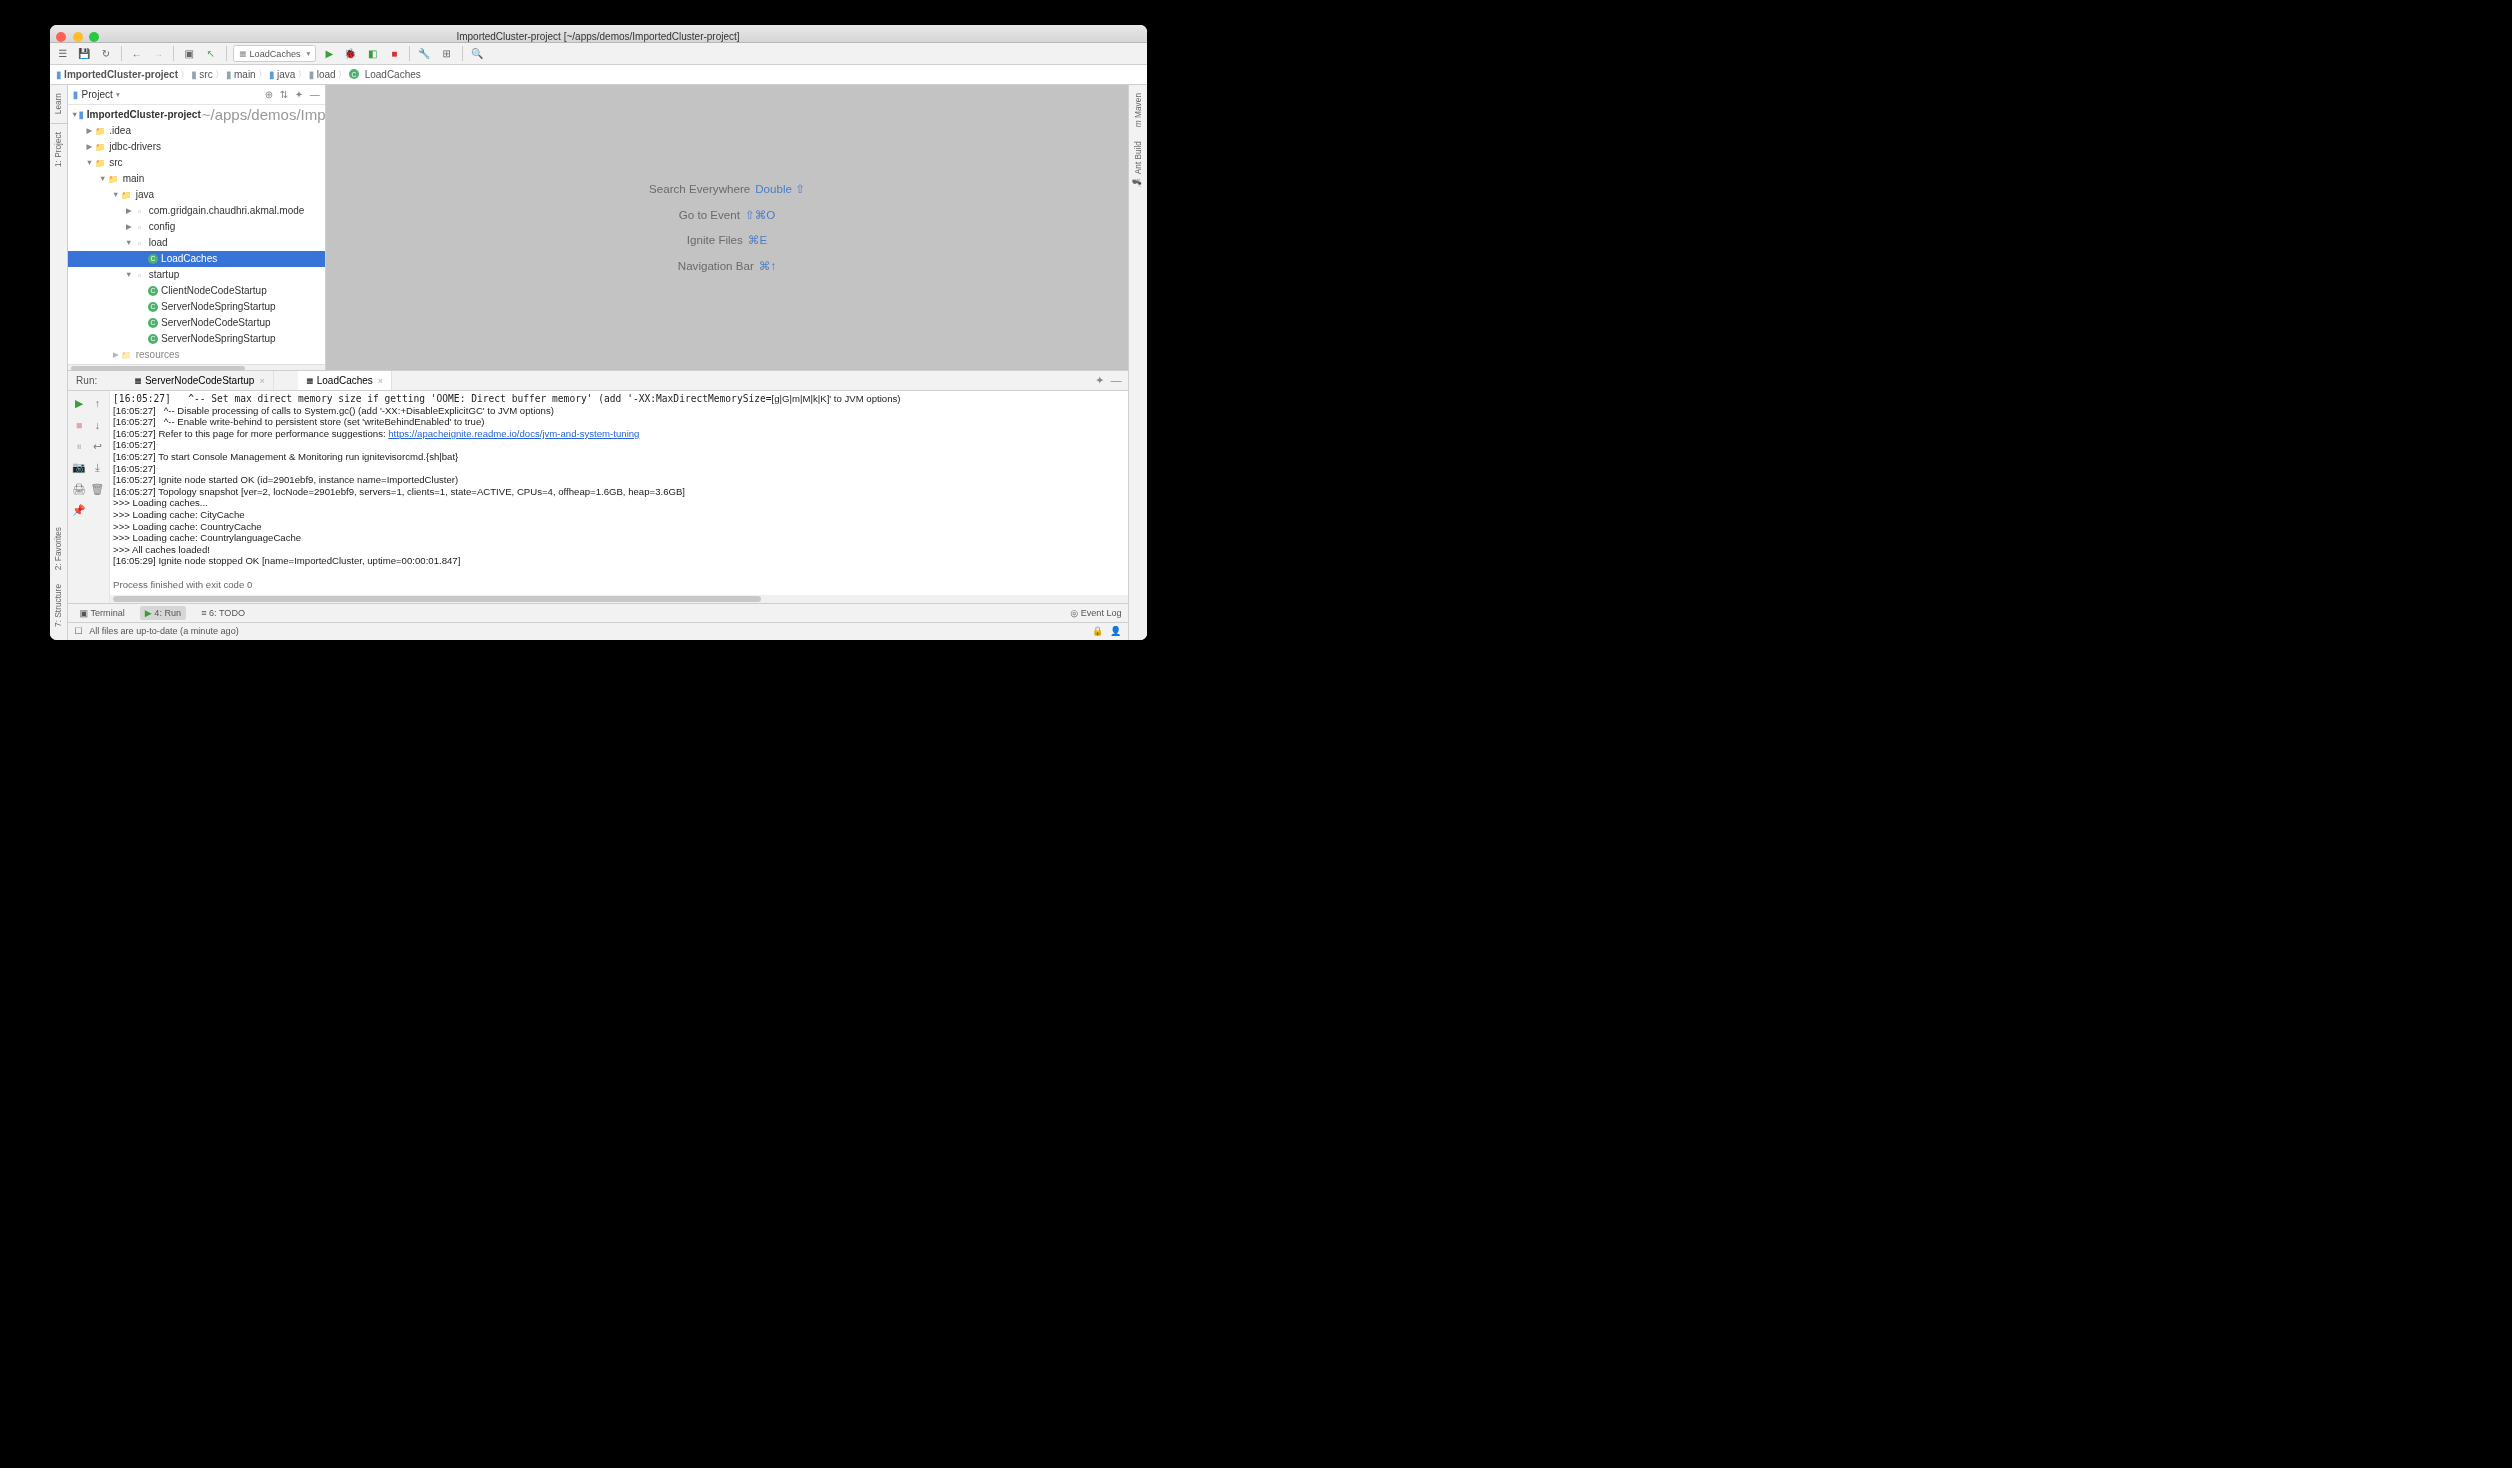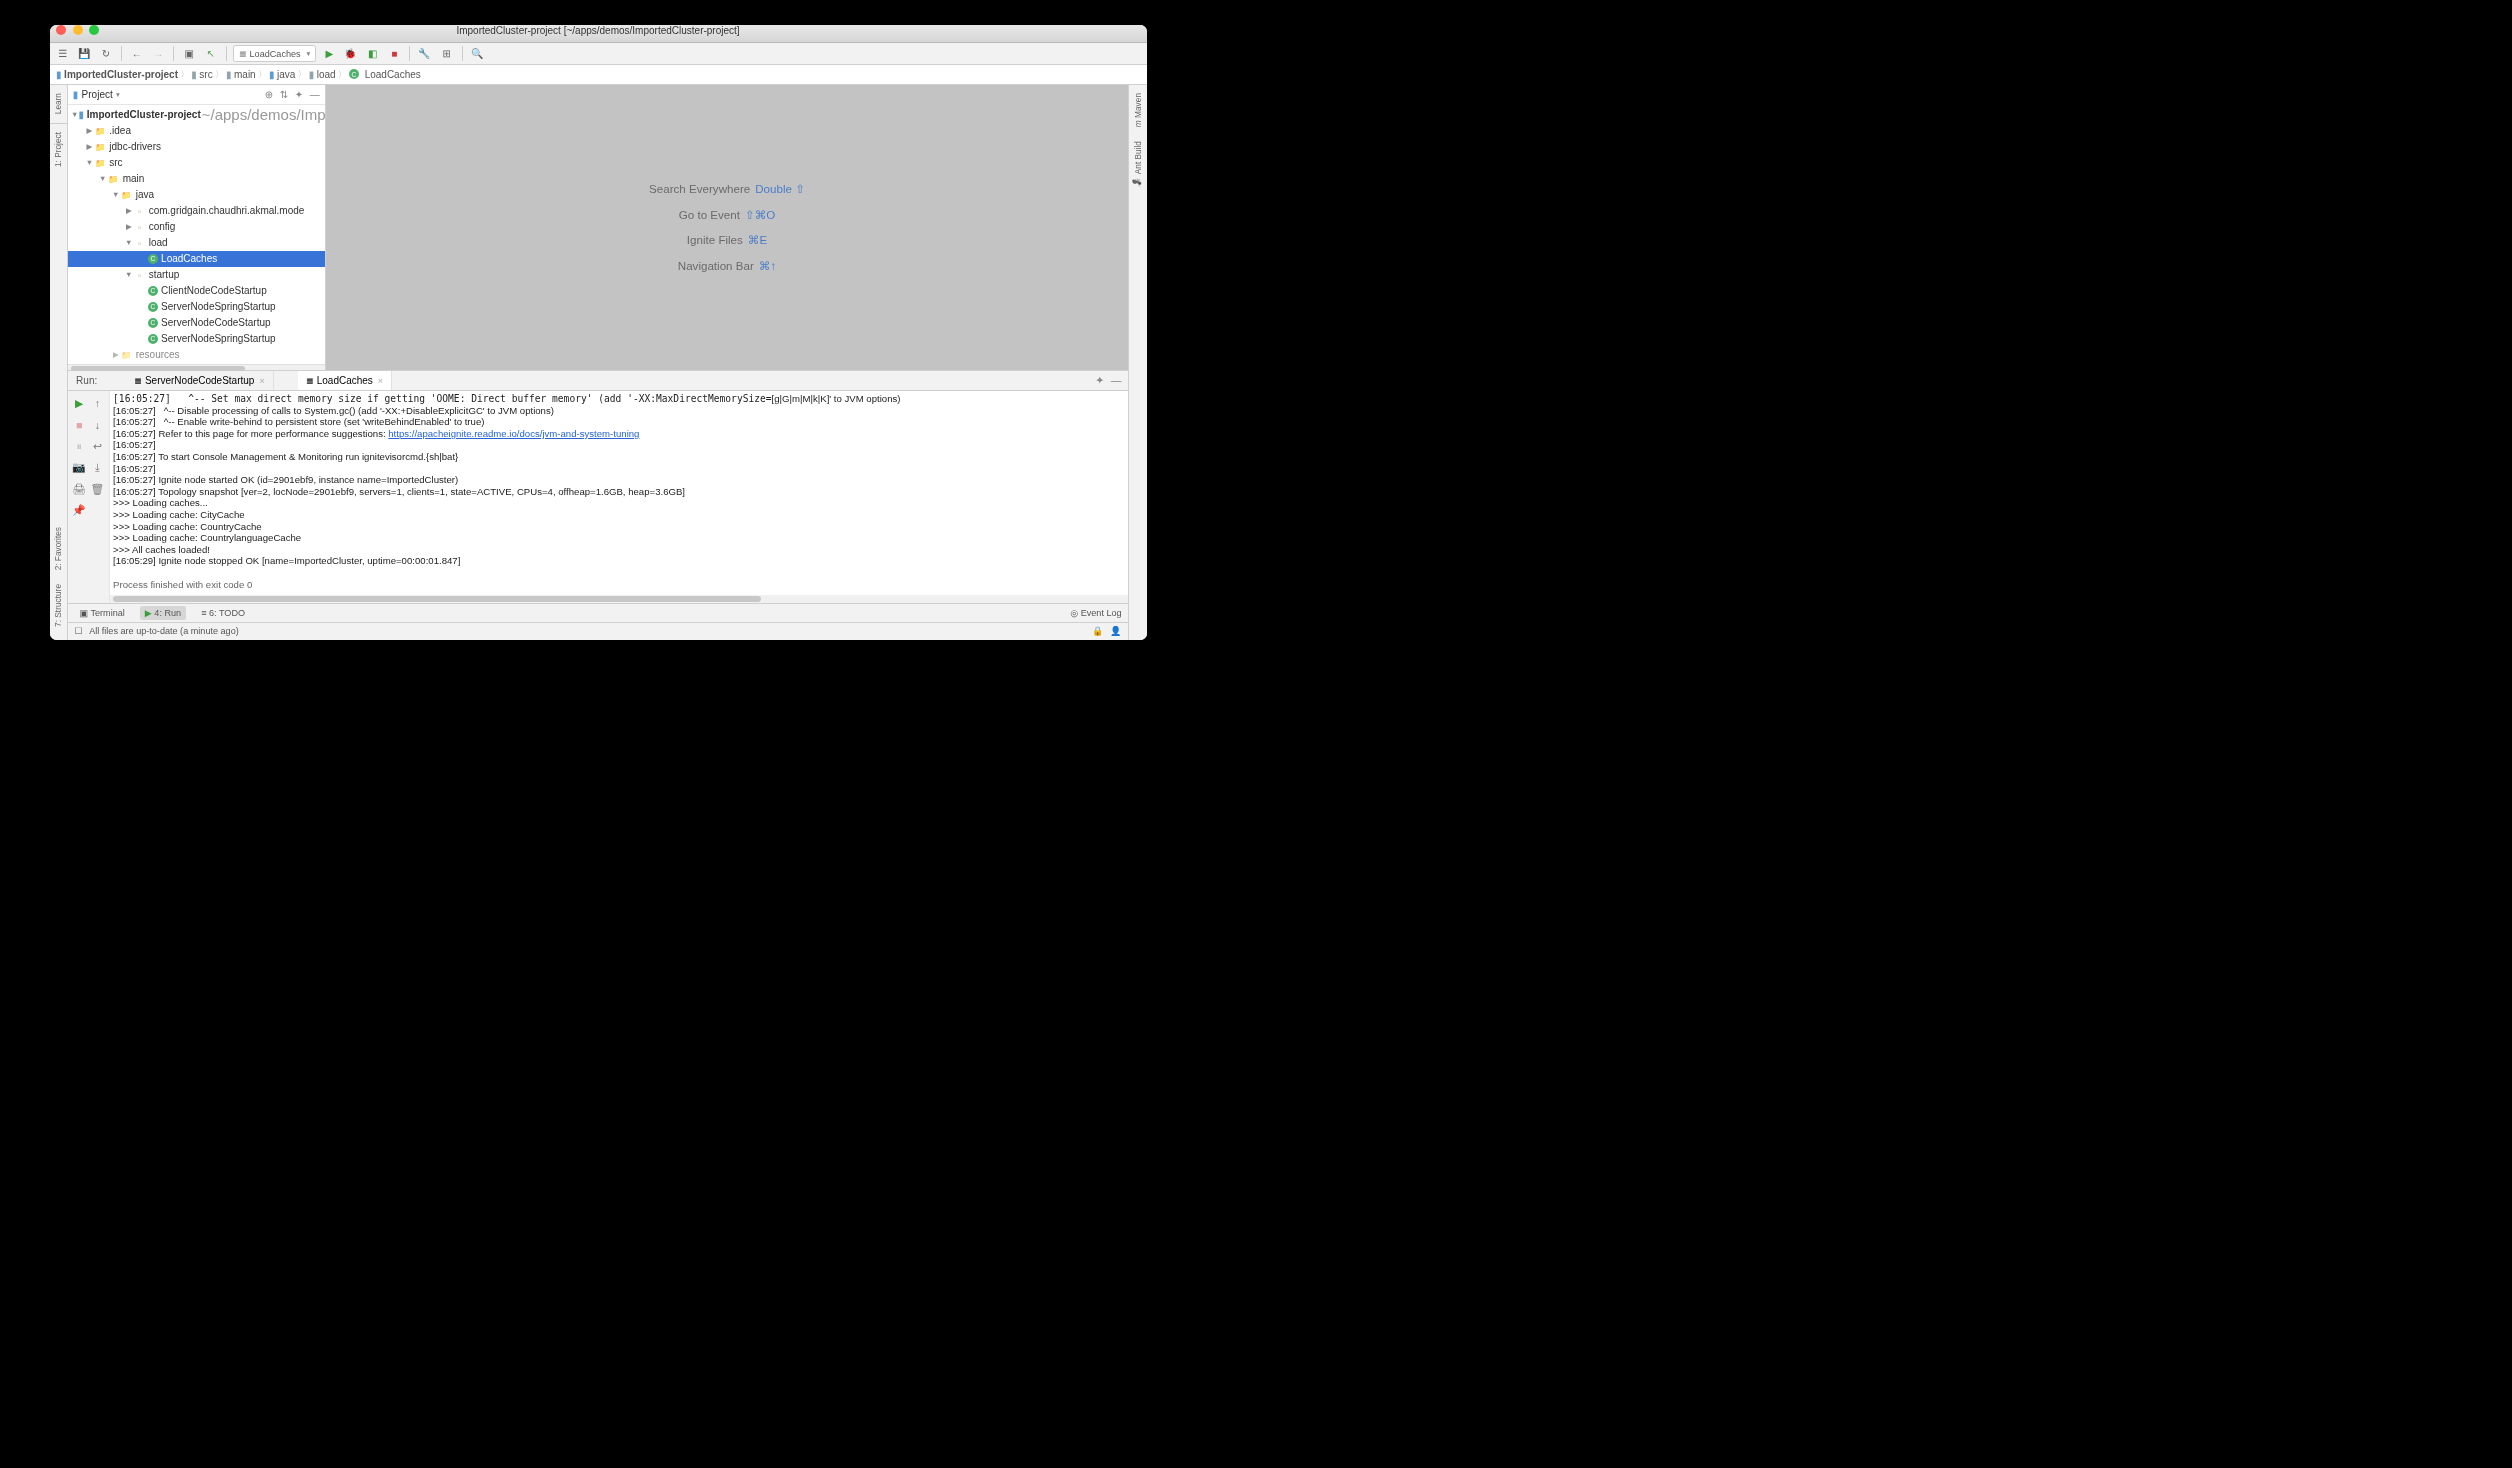--- a/index.html
+++ b/index.html
@@ -1,18 +1,18 @@
 <!DOCTYPE html>
 <html style="font-size:13.3px"><head>
 <meta charset="utf-8">
 <style>
 * { margin: 0; padding: 0; box-sizing: border-box; font-family: -apple-system, 'Helvetica Neue', Arial, sans-serif; }
 body { background: #000; width: 1196px; height: 698px; display: flex; align-items: flex-start; justify-content: center; padding-top: 25px; }
 .window { width: 1097px; height: 615px; background: #f2f2f2; border-radius: 6.6px; box-shadow: 0 8.3px 33px rgba(0,0,0,.5); display: flex; flex-direction: column; overflow: hidden; position: relative; }
-.titlebar { height: 18.3px; background: linear-gradient(#e8e8e8,#d6d6d6); display: flex; align-items: flex-start; padding: 0 6.6px; border-bottom: 0.8px solid #b8b8b8; position: relative; }
+.titlebar { height: 18.3px; background: linear-gradient(#e8e8e8,#d6d6d6); display: flex; align-items: flex-end; padding: 0 6.6px; border-bottom: 0.8px solid #b8b8b8; position: relative; }
 .traffic { display: flex; gap: 6.6px; }
 .tl { width: 10px; height: 10px; border-radius: 50%; }
 .tl.r { background:#ff5f57; } .tl.y { background:#febc2e; } .tl.g { background:#28c840; }
 .title-text { position:absolute; left:0; right:0; text-align:center; font-size:10px; color:#333; }
 
 .toolbar { height: 21.6px; background:#f2f2f2; border-bottom:0.8px solid #cfcfcf; display:flex; align-items:center; padding:0 5px; gap:5px; font-size:10px; color:#555; }
 .tb-sep { width:0.8px; height:15px; background:#ccc; margin:0 1.7px; }
 .tb-btn { width:16.6px; height:16.6px; display:flex; align-items:center; justify-content:center; border-radius:2.5px; cursor:pointer; color:#666; }
 .run-config { height:16.6px; background:#fff; border:0.8px solid #ccc; border-radius:2.5px; padding:0 5px; display:flex; align-items:center; gap:3.3px; font-size:9.1px; min-width:83px; }
 .run-config::after { content:"▾"; font-size:7.5px; color:#888; margin-left:auto; }

